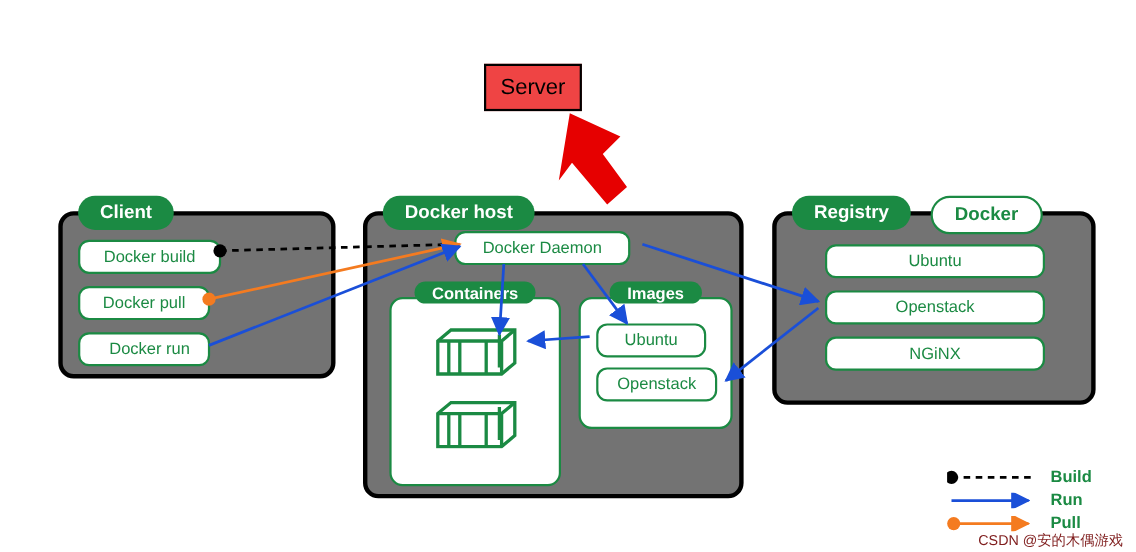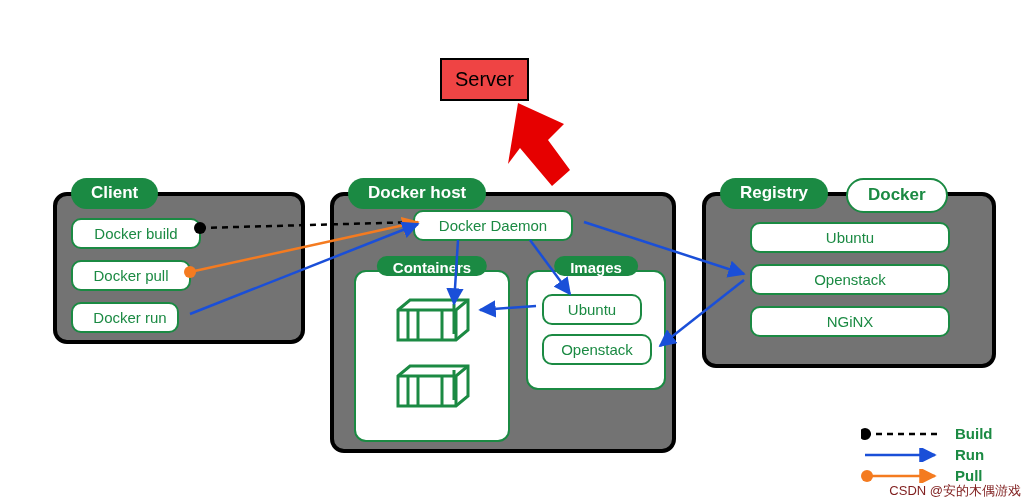--- a/index.html
+++ b/index.html
@@ -121,21 +121,21 @@
 <div class="stage">
 
   <div class="ann" style="left:440px; top:58px;">
     <span>Server</span>
   </div>
 
   <div class="panel" style="left:53px; top:192px; width:252px; height:152px;">
     <div class="panel-header">Client</div>
     <div class="pill" style="left:14px; top:22px; width:130px;">Docker build</div>
     <div class="pill" style="left:14px; top:64px; width:120px;">Docker pull</div>
-    <div class="pill" style="left:14px; top:106px; width:108px;padding-left:20px;">Docker run</div>
+    <div class="pill" style="left:14px; top:106px; width:120px;padding-left:20px;">Docker run</div>
   </div>
 
   <div class="panel" style="left:330px; top:192px; width:346px; height:261px;">
     <div class="panel-header">Docker host</div>
     <div class="pill" style="left:79px; top:14px; width:160px;">Docker Daemon</div>
 
     <div class="subpanel" style="left:20px; top:74px; width:156px; height:172px;">
       <div class="subheader">Containers</div>
       <svg class="container-icon" style="left:40px; top:26px;" viewBox="0 0 74 44">
         <g fill="none" stroke="#1b8a43" stroke-width="3">

